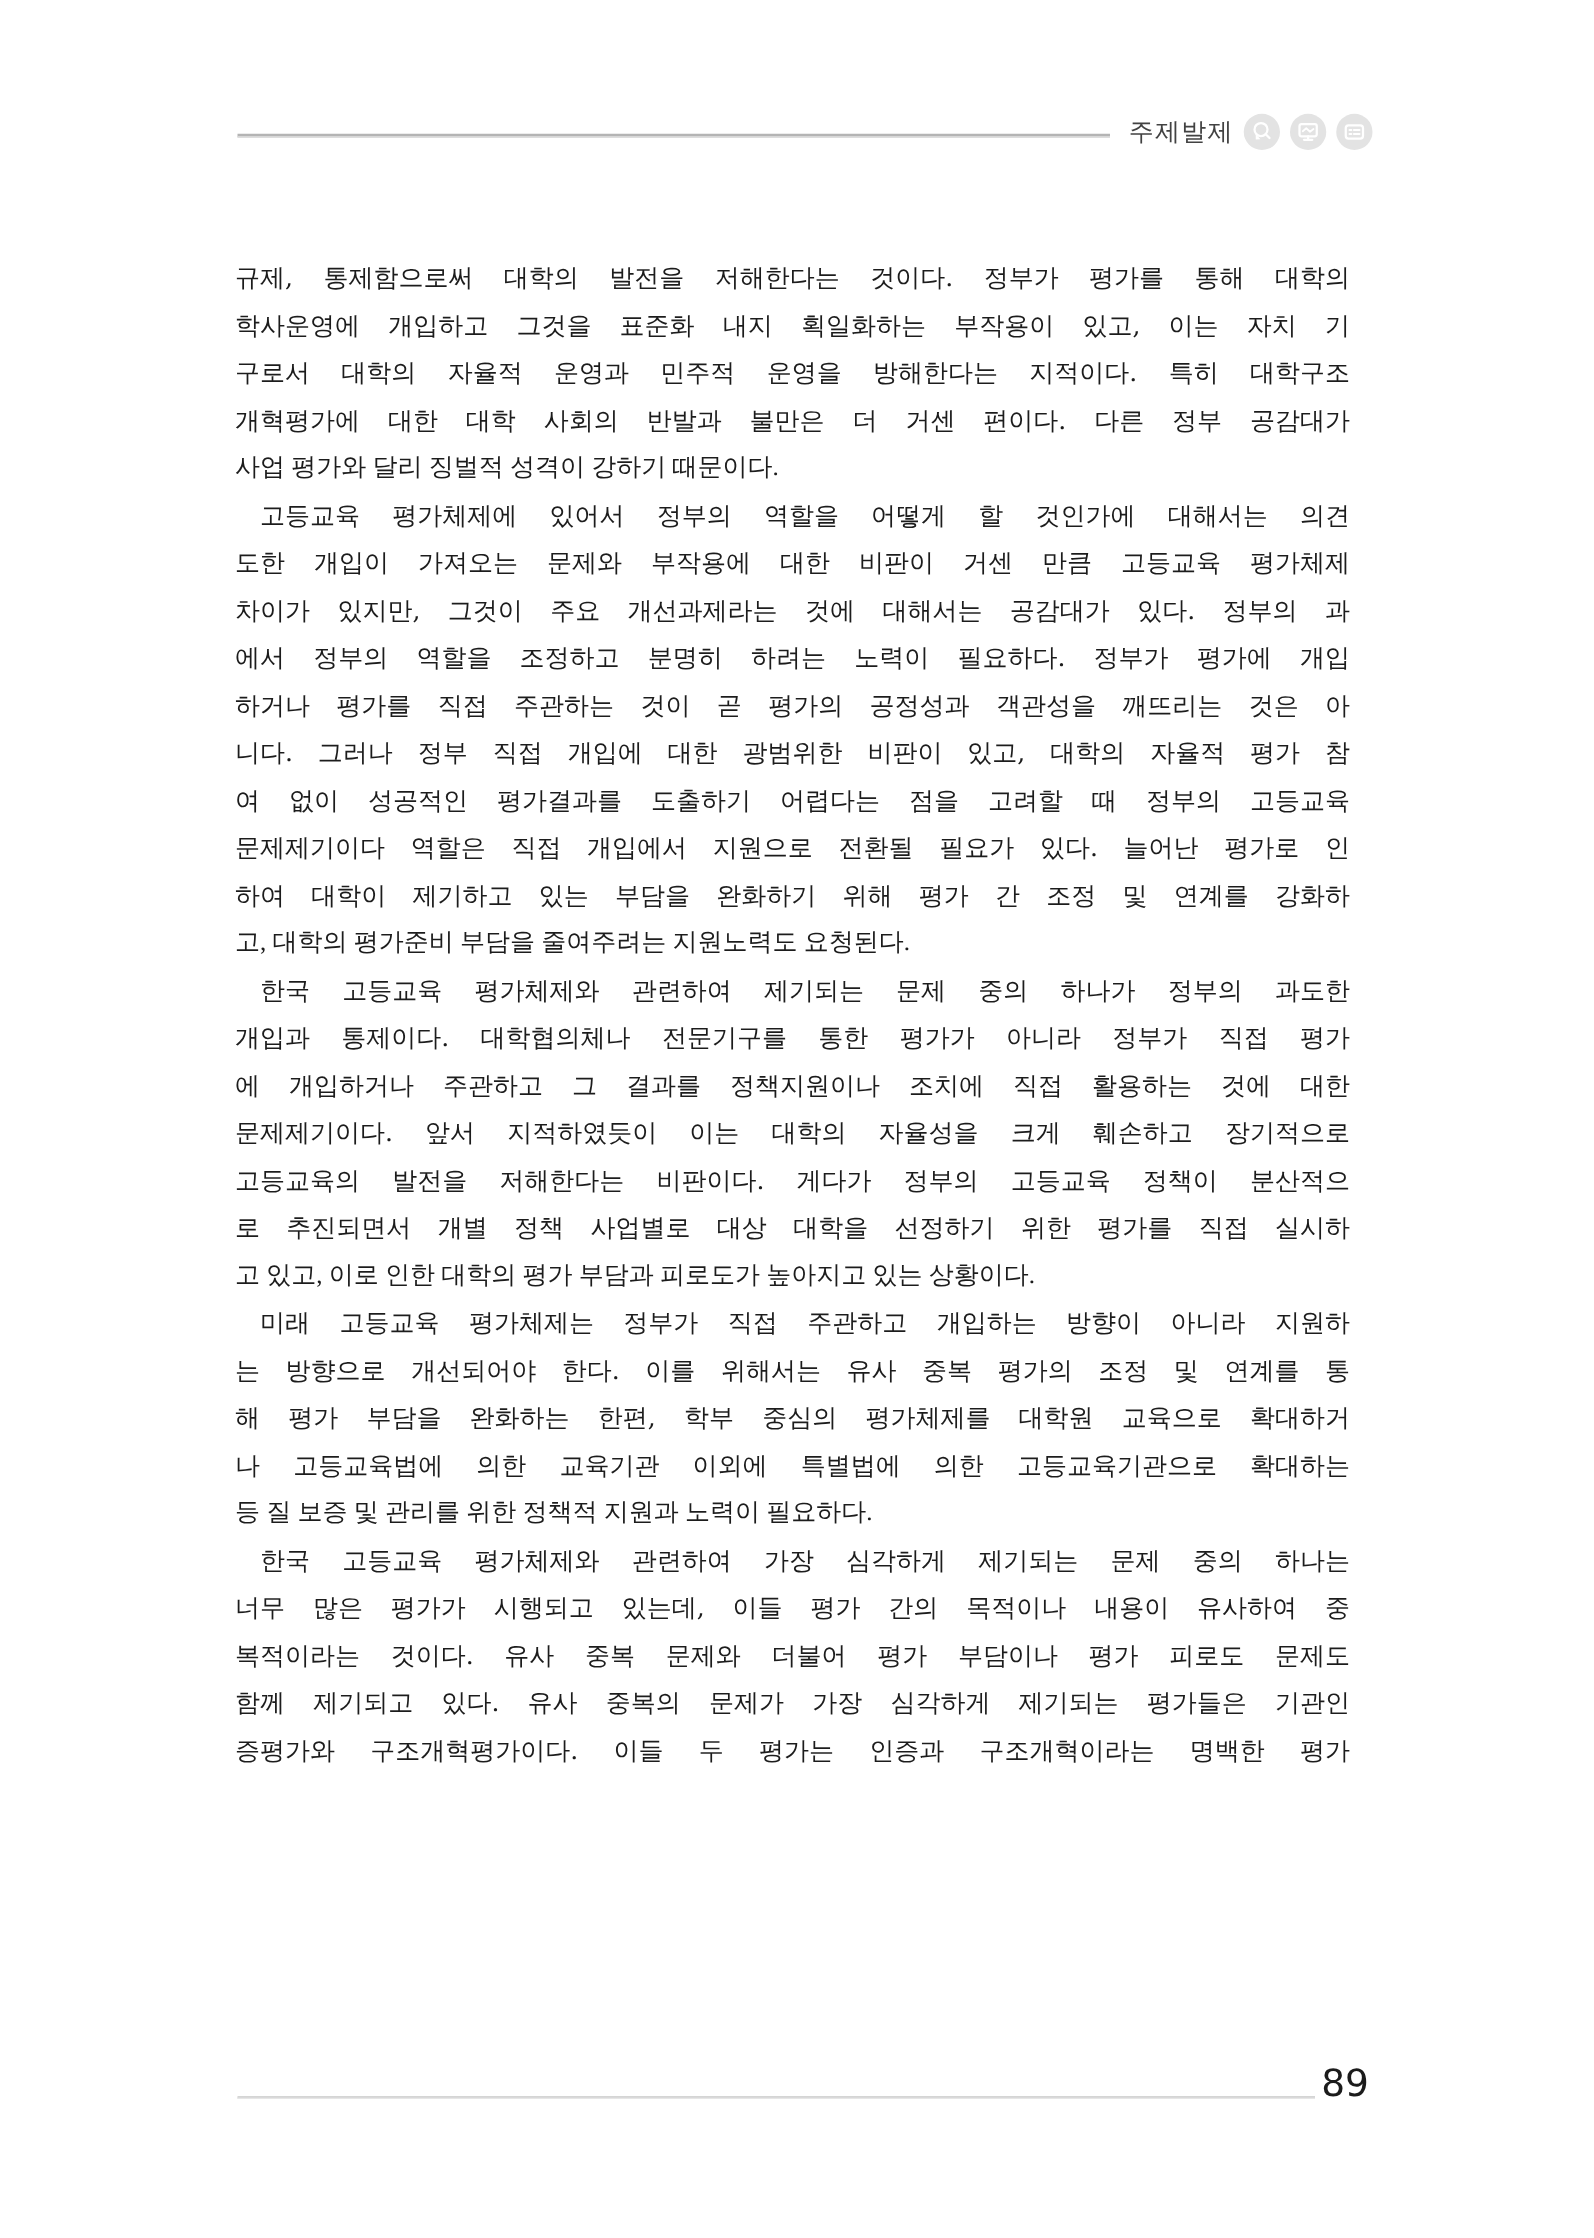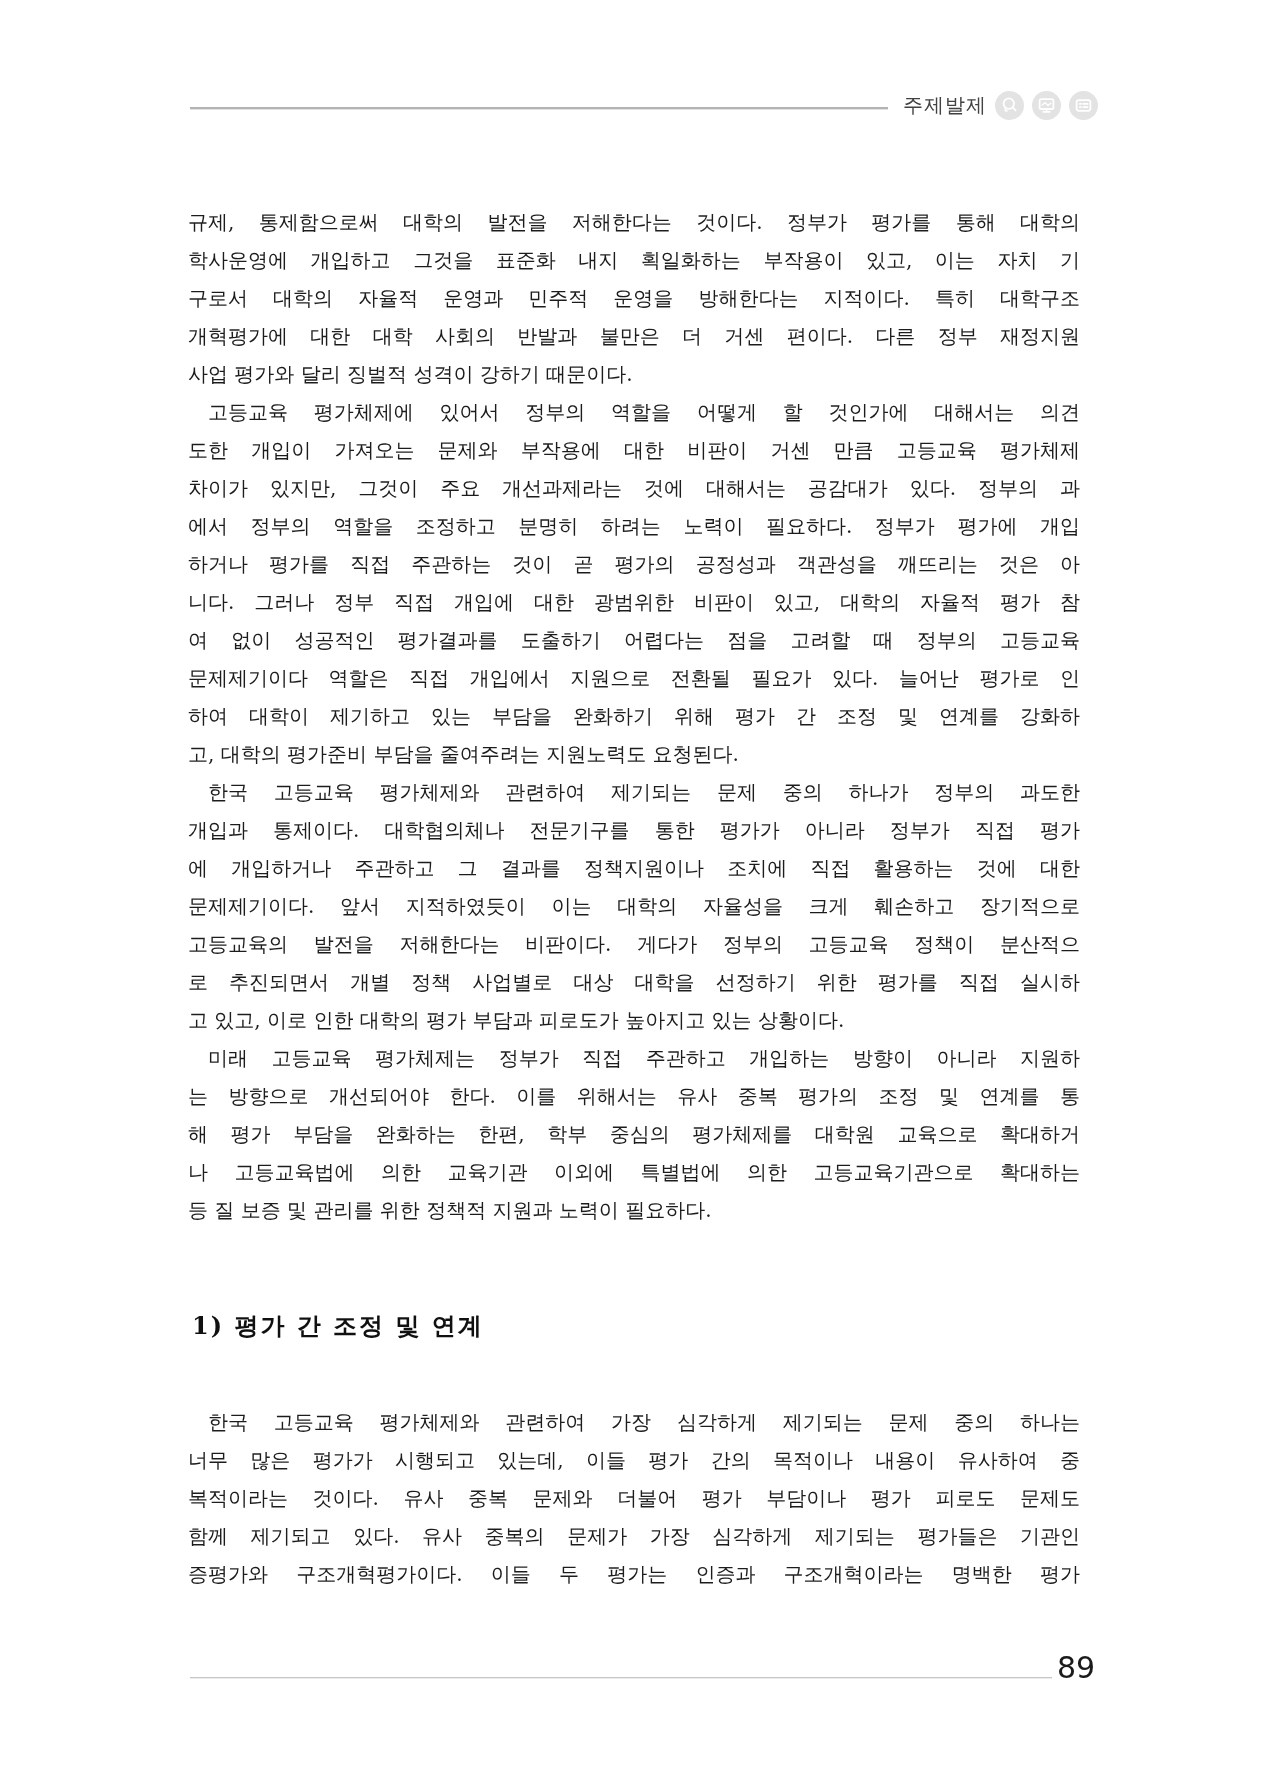--- a/index.html
+++ b/index.html
@@ -57,20 +57,21 @@
     line-height: 38px;
     text-align: justify;
     text-align-last: justify;
     word-break: keep-all;
     overflow: hidden;
     white-space: nowrap;
   }
   .line.endline {
     text-align: center;
     text-align-last: left;
+    font-family: Liberation Serif, serif;
   }
   .line.indent { text-indent: 20px; }
 
   .section-heading {
     margin-top: 75px;
     margin-bottom: 55px;
     height: 44px;
     line-height: 44px;
     padding-left: 4px;
     font-size: 24px;
@@ -128,21 +129,21 @@
         <line x1="10.6" y1="16.1" x2="12.1" y2="16.1" stroke-width="1.6"></line>
         <line x1="14.1" y1="16.1" x2="18.6" y2="16.1" stroke-width="1.6"></line>
       </svg>
     </span>
   </div>
 
   <div class="body-text" id="body-text">
       <div class="line">규제, 통제함으로써 대학의 발전을 저해한다는 것이다. 정부가 평가를 통해 대학의</div>
       <div class="line">학사운영에 개입하고 그것을 표준화 내지 획일화하는 부작용이 있고, 이는 자치 기</div>
       <div class="line">구로서 대학의 자율적 운영과 민주적 운영을 방해한다는 지적이다. 특히 대학구조</div>
-      <div class="line">개혁평가에 대한 대학 사회의 반발과 불만은 더 거센 편이다. 다른 정부 재정지원</div>
+      <div class="line">개혁평가에 대한 대학 사회의 반발과 불만은 더 거센 편이다. 다른 정부 공감대가</div>
       <div class="line endline">사업 평가와 달리 징벌적 성격이 강하기 때문이다.</div>
       <div class="line indent">고등교육 평가체제에 있어서 정부의 역할을 어떻게 할 것인가에 대해서는 의견</div>
       <div class="line">도한 개입이 가져오는 문제와 부작용에 대한 비판이 거센 만큼 고등교육 평가체제</div>
       <div class="line">차이가 있지만, 그것이 주요 개선과제라는 것에 대해서는 공감대가 있다. 정부의 과</div>
       <div class="line">에서 정부의 역할을 조정하고 분명히 하려는 노력이 필요하다. 정부가 평가에 개입</div>
       <div class="line">하거나 평가를 직접 주관하는 것이 곧 평가의 공정성과 객관성을 깨뜨리는 것은 아</div>
       <div class="line">니다. 그러나 정부 직접 개입에 대한 광범위한 비판이 있고, 대학의 자율적 평가 참</div>
       <div class="line">여 없이 성공적인 평가결과를 도출하기 어렵다는 점을 고려할 때 정부의 고등교육</div>
       <div class="line">문제제기이다 역할은 직접 개입에서 지원으로 전환될 필요가 있다. 늘어난 평가로 인</div>
       <div class="line">하여 대학이 제기하고 있는 부담을 완화하기 위해 평가 간 조정 및 연계를 강화하</div>
@@ -152,21 +153,20 @@
       <div class="line">에 개입하거나 주관하고 그 결과를 정책지원이나 조치에 직접 활용하는 것에 대한</div>
       <div class="line">문제제기이다. 앞서 지적하였듯이 이는 대학의 자율성을 크게 훼손하고 장기적으로</div>
       <div class="line">고등교육의 발전을 저해한다는 비판이다. 게다가 정부의 고등교육 정책이 분산적으</div>
       <div class="line">로 추진되면서 개별 정책 사업별로 대상 대학을 선정하기 위한 평가를 직접 실시하</div>
       <div class="line endline">고 있고, 이로 인한 대학의 평가 부담과 피로도가 높아지고 있는 상황이다.</div>
       <div class="line indent">미래 고등교육 평가체제는 정부가 직접 주관하고 개입하는 방향이 아니라 지원하</div>
       <div class="line">는 방향으로 개선되어야 한다. 이를 위해서는 유사 중복 평가의 조정 및 연계를 통</div>
       <div class="line">해 평가 부담을 완화하는 한편, 학부 중심의 평가체제를 대학원 교육으로 확대하거</div>
       <div class="line">나 고등교육법에 의한 교육기관 이외에 특별법에 의한 고등교육기관으로 확대하는</div>
       <div class="line endline">등 질 보증 및 관리를 위한 정책적 지원과 노력이 필요하다.</div>
-      <div class="section-heading">1) 평가 간 조정 및 연계</div>
       <div class="line indent">한국 고등교육 평가체제와 관련하여 가장 심각하게 제기되는 문제 중의 하나는</div>
       <div class="line">너무 많은 평가가 시행되고 있는데, 이들 평가 간의 목적이나 내용이 유사하여 중</div>
       <div class="line">복적이라는 것이다. 유사 중복 문제와 더불어 평가 부담이나 평가 피로도 문제도</div>
       <div class="line">함께 제기되고 있다. 유사 중복의 문제가 가장 심각하게 제기되는 평가들은 기관인</div>
       <div class="line">증평가와 구조개혁평가이다. 이들 두 평가는 인증과 구조개혁이라는 명백한 평가</div>
     </div>
 
   <div class="footer-rule"></div>
   <div class="page-number">89</div>
 

